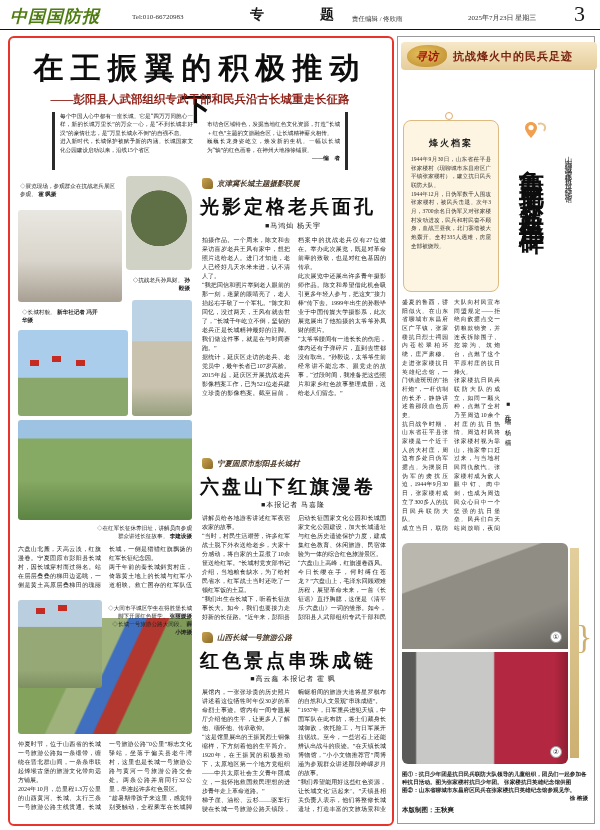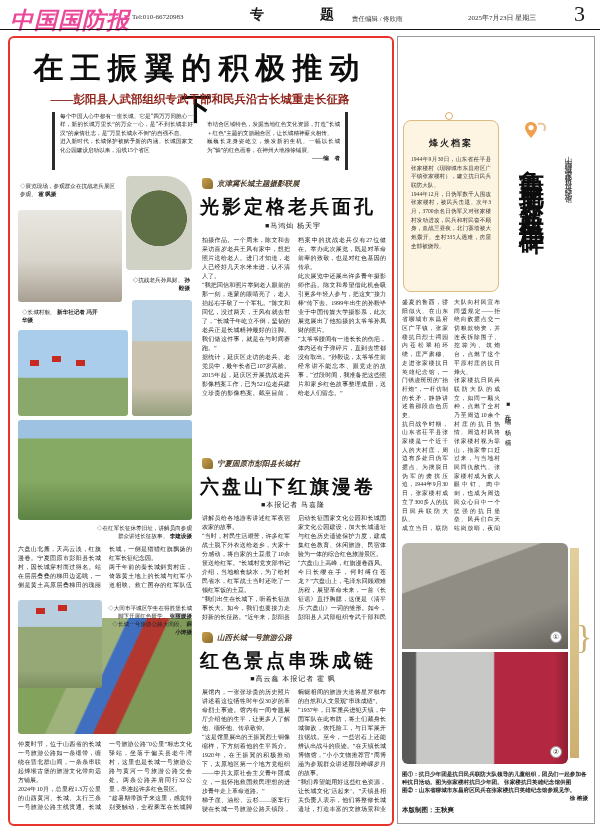--- a/index.html
+++ b/index.html
@@ -1,20 +1,20 @@
 <!DOCTYPE html>
 <html><head>
 <meta charset="utf-8">
 <style>
   html,body{margin:0;padding:0;background:#f2f2f0;}
   .page{position:relative;width:600px;height:830px;background:#fff;overflow:hidden;
         font-family:"Liberation Serif",serif;color:#1a1a1a;}
   .abs{position:absolute;}
   
-  .masthead{font-size:23px;font-weight:bold;color:#ec4899;font-style:italic;letter-spacing:1px;}
+  .masthead{font-size:17px;font-weight:bold;color:#4d7c0f;font-style:italic;letter-spacing:1px;}
   .hdr-small{font-size:7px;color:#333;}
   .section-title{font-size:14px;font-weight:bold;letter-spacing:26px;font-family:"Liberation Sans",sans-serif;}
   .page-no{font-size:22px;font-family:"Liberation Serif",serif;}
   .hdr-rule{border-top:1.5px solid #111;}
   
   .red-box{border:2.5px solid #e8352b;border-radius:6px;}
   .gray-box{border:1px solid #9a9a9a;}
   .main-headline{font-size:30px;font-weight:bold;letter-spacing:7px;text-align:center;
                  font-family:"Liberation Sans",sans-serif;color:#0d0d0d;}
   .sub-headline{font-size:11.5px;font-weight:bold;text-align:center;color:#8f2219;}
@@ -176,20 +176,24 @@
   <div class="abs byline" style="left:200px;top:674px;width:186px;">■高云鑫  本报记者  霍  飒</div>
   <div class="abs body2" style="left:202px;top:688px;width:184px;height:128px;">展馆内，一张张珍贵的历史照片讲述着这位牺牲时年仅30岁的革命烈士事迹。馆内有一间专题展厅介绍他的生平，让更多人了解他、缅怀他、传承敬仰。
 “这是馆里展出的王振翼烈士铜像缩样，下方刻着他的生平简介。1920年，在王振翼的积极推动下，太原地区第一个地方党组织——中共太原社会主义青年团成立，一批怀抱救国救民理想的进步青年走上革命道路。”
 梯子崖、油松、云杉……驱车行驶在长城一号旅游公路天镇段，蜿蜒相间的旅游大道将星罗棋布的自然和人文景观“串珠成链”。
 “1937年，日军重兵进犯天镇，中国军队在此布防，将士们藏身长城御敌，依托险工，与日军展开拉锯战。至今，一些岩石上还能辨认出战斗的痕迹。”在天镇长城博物馆，“小小文物推荐官”周博涵为参观群众讲述那段峥嵘岁月的故事。
 “我们希望能用好这些红色资源，让长城文化‘活起来’。”天镇县相关负责人表示，他们将整修长城遗址，打造丰富的文旅场景和业态，聚焦红色旅游发展。
 夕阳西下，长城一号旅游公路上的车流涌动了些，满载着红色记忆驶向远方。极目远眺，古长城的沧桑回响与新时代的红色脉动相映相和。</div>
 
   <div class="abs gray-box" style="left:397px;top:36px;width:196px;height:786px;"></div>
 
+  <div class="abs sb-banner" style="left:401px;top:42px;width:184px;height:28px;">
+    <span class="xf-seal">寻访</span>
+    <span class="sb-banner-title">抗战烽火中的民兵足迹</span>
+  </div>
 
   <div class="abs dot" style="left:445px;top:112px;"></div>
   <div class="abs dot" style="left:445px;top:126px;"></div>
   <div class="abs arch-card" style="left:403px;top:120px;width:94px;height:170px;">
     <div class="arch-title" style="margin-top:16px;">烽火档案</div>
     <div class="arch-body" style="margin-top:5px;height:134px;">1944年9月30日，山东省茌平县张家楼村（现聊城市东昌府区广平镇张家楼村），建立抗日民兵联防大队。
 1944年12月，日伪军数千人围攻张家楼村，被民兵击退。次年3月，3700余名日伪军又对张家楼村发动进攻，民兵和村民奋不顾身，血战三昼夜，北门寨墙被大炮轰开。全村335人遇难，房屋全部被烧毁。</div>
   </div>
 
   <svg class="abs" style="left:523px;top:120px;" width="26" height="22" viewBox="0 0 26 22">

